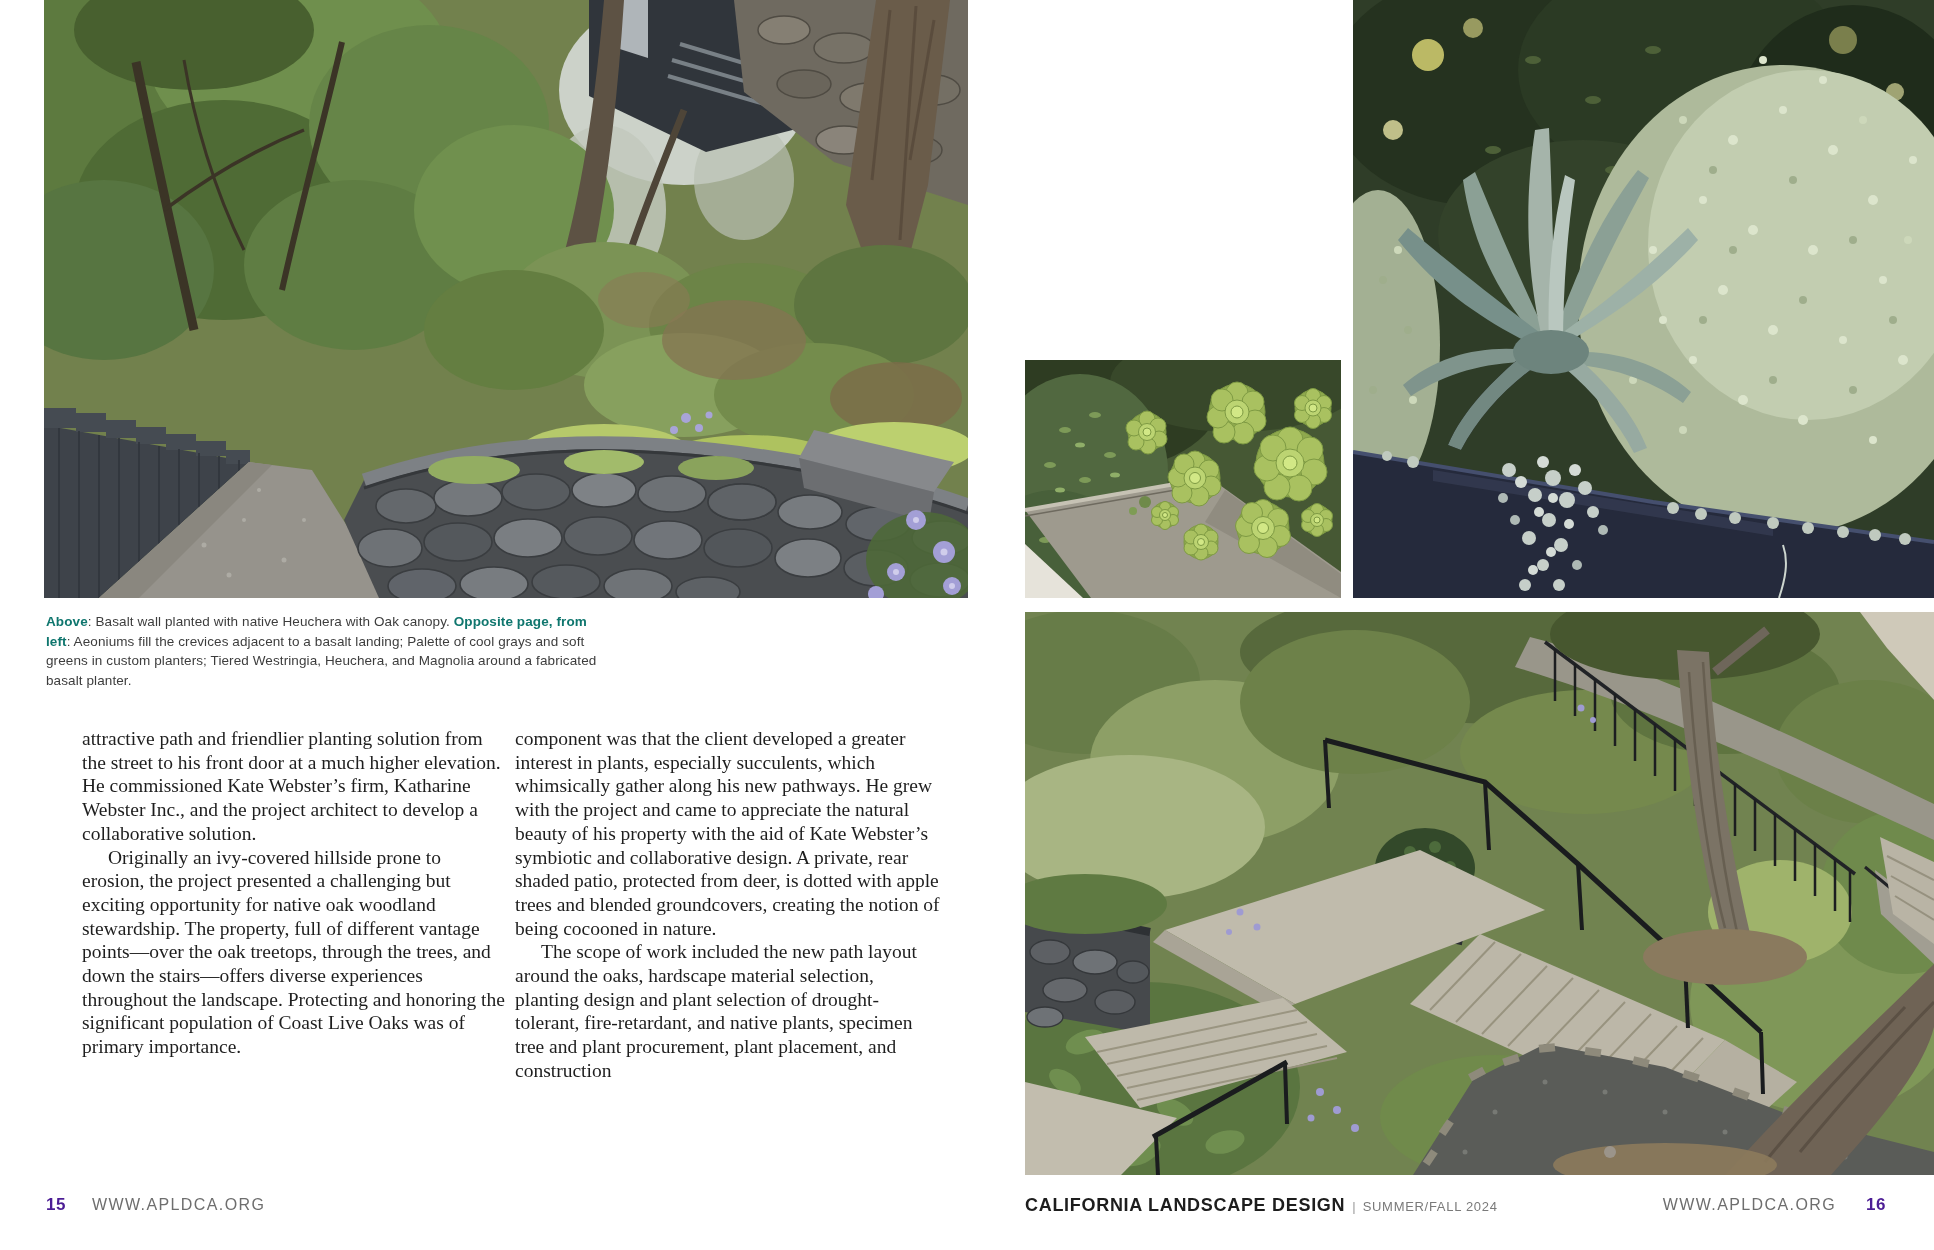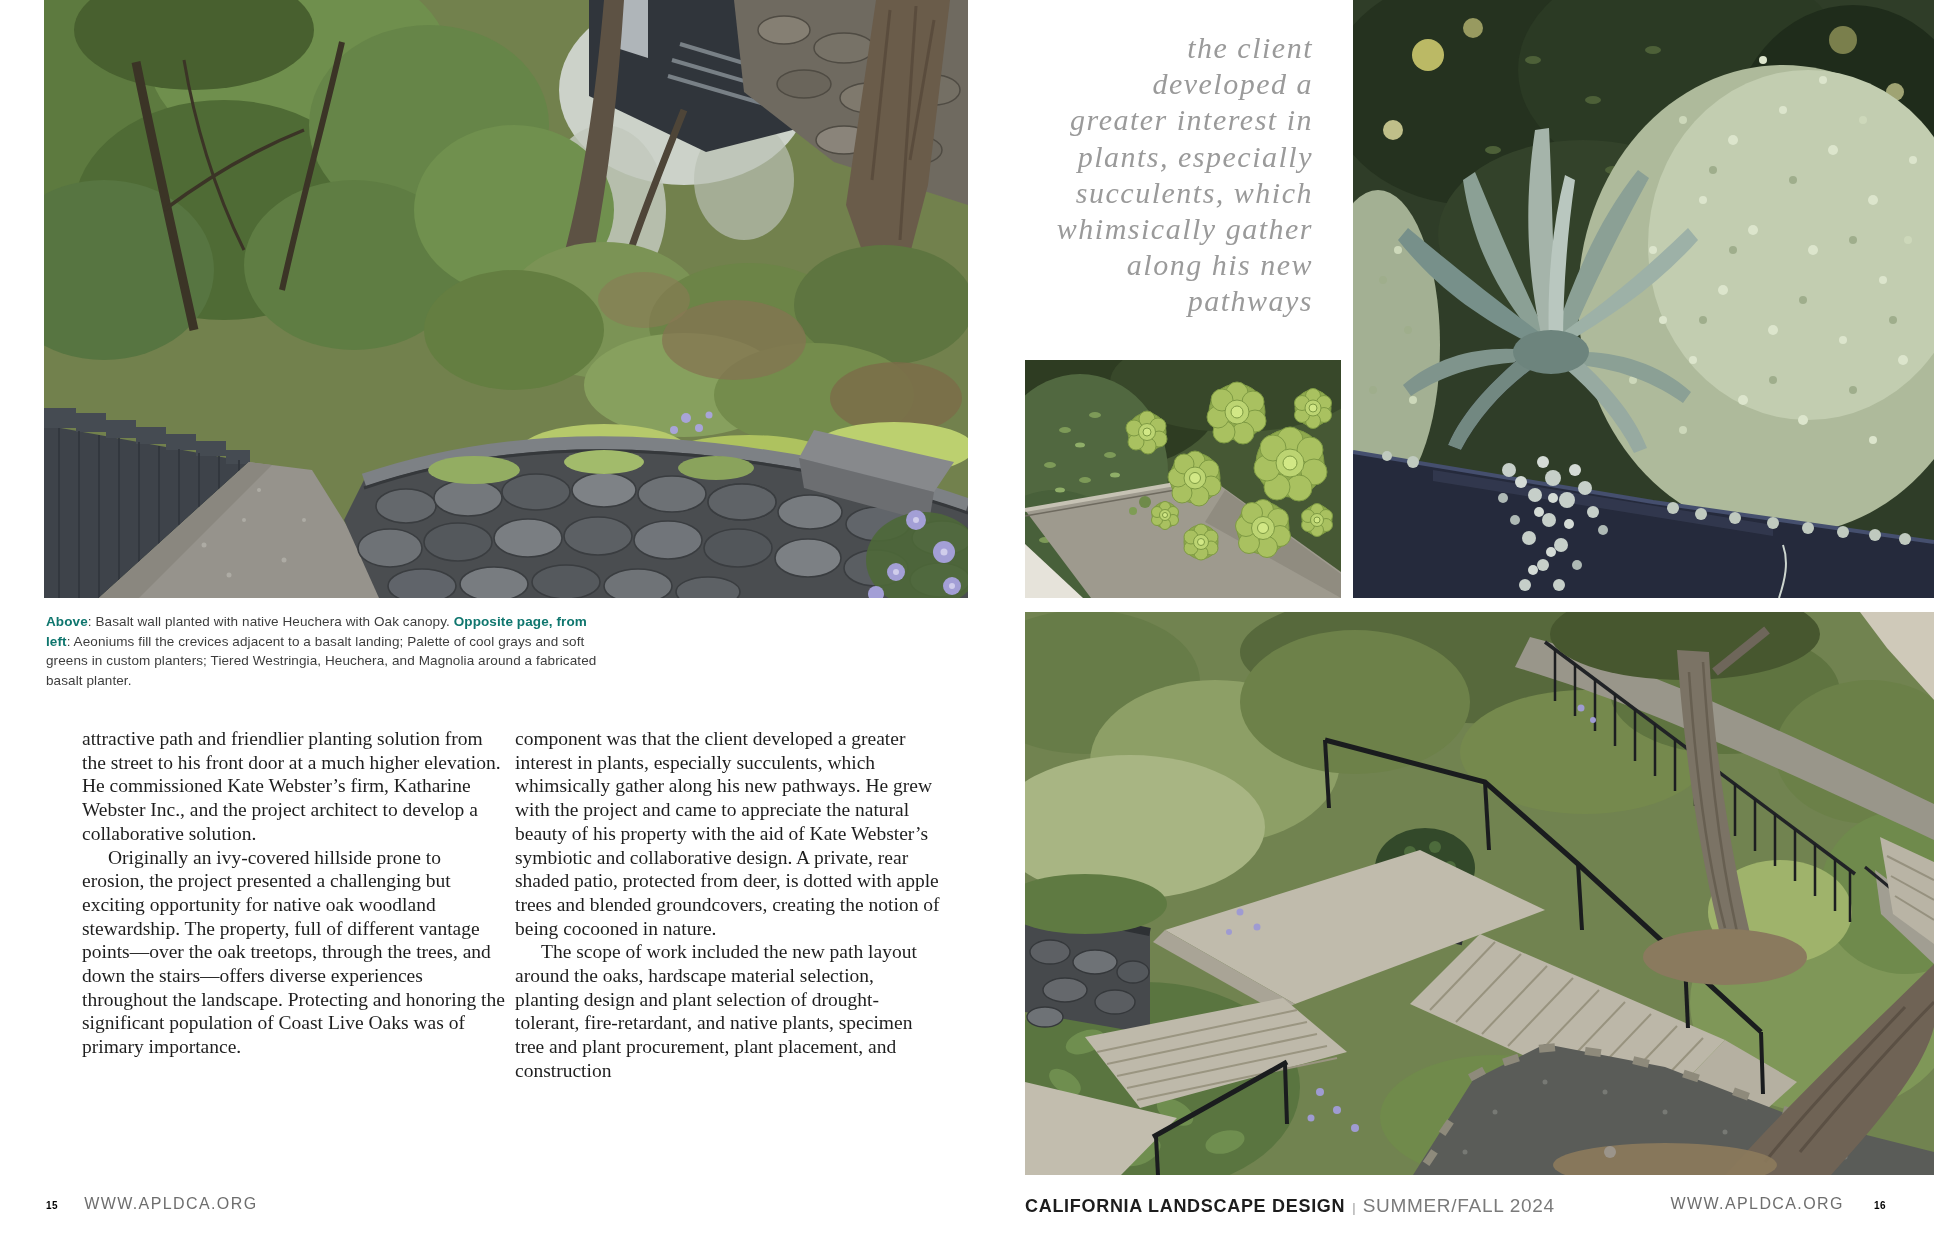--- a/index.html
+++ b/index.html
@@ -25,25 +25,25 @@
   .bodycol p{margin:0;}
   .bodycol p.indent{text-indent:26px;}
 
   .pullquote{position:absolute;left:1012px;top:30px;width:301px;text-align:right;
              font-family:"Liberation Serif",serif;font-style:italic;font-weight:400;
              font-size:30px;line-height:36.2px;letter-spacing:1.5px;color:#9a9a9a;}
 
   .footer-left{position:absolute;left:46px;top:1195px;display:flex;align-items:baseline;gap:26px;}
   .footer-center{position:absolute;left:1025px;top:1195px;display:flex;align-items:baseline;}
   .footer-right{position:absolute;right:48px;top:1195px;display:flex;align-items:baseline;gap:30px;}
-  .page-num{font-size:10px;font-weight:700;color:#000000;letter-spacing:.5px;}
+  .page-num{font-size:17px;font-weight:700;color:#4c1d95;letter-spacing:.5px;}
   .footer-url{font-size:16px;color:#6e6e6e;letter-spacing:1.4px;}
   .footer-title{font-size:18px;font-weight:700;color:#1d1d1d;letter-spacing:.7px;}
   .footer-sep{font-size:13px;color:#9a9a9a;margin:0 7px;}
-  .footer-issue{font-size:19px;color:#7a7a7a;letter-spacing:.7px;}
+  .footer-issue{font-size:13px;color:#7a7a7a;letter-spacing:.7px;}
 </style>
 </head>
 <body>
 
 <div class="spread">
 
   <figure class="photo photo-main" aria-label="Basalt wall planted with native Heuchera under Oak canopy">
     <svg viewBox="0 0 924 598" preserveAspectRatio="none">
       <rect width="924" height="598" fill="#72814d"></rect>
 
@@ -214,30 +214,20 @@
 
   <div class="bodycol col1">
     <p>attractive path and friendlier planting solution from the street to his front door at a much higher elevation. He commissioned Kate Webster’s firm, Katharine Webster Inc., and the project architect to develop a collaborative solution.</p>
     <p class="indent">Originally an ivy-covered hillside prone to erosion, the project presented a challenging but exciting opportunity for native oak woodland stewardship. The property, full of different vantage points—over the oak treetops, through the trees, and down the stairs—offers diverse experiences throughout the landscape. Protecting and honoring the significant population of Coast Live Oaks was of primary importance.</p>
   </div>
   <div class="bodycol col2">
     <p>component was that the client developed a greater interest in plants, especially succulents, which whimsically gather along his new pathways. He grew with the project and came to appreciate the natural beauty of his property with the aid of Kate Webster’s symbiotic and collaborative design. A private, rear shaded patio, protected from deer, is dotted with apple trees and blended groundcovers, creating the notion of being cocooned in nature.</p>
     <p class="indent">The scope of work included the new path layout around the oaks, hardscape material selection, planting design and plant selection of drought-tolerant, fire-retardant, and native plants, specimen tree and plant procurement, plant placement, and construction</p>
   </div>
 
-  <div class="pullquote">
-    <div>the client</div>
-    <div>developed a</div>
-    <div>greater interest in</div>
-    <div>plants, especially</div>
-    <div>succulents, which</div>
-    <div>whimsically gather</div>
-    <div>along his new</div>
-    <div>pathways</div>
-  </div>
 
   <figure class="photo photo-succulents" aria-label="Aeoniums fill the crevices adjacent to a basalt landing">
     <svg viewBox="0 0 316 238" preserveAspectRatio="none">
       <rect width="316" height="238" fill="#465834"></rect>
       <ellipse cx="70" cy="40" rx="125" ry="72" fill="#2e3c22"></ellipse>
       <ellipse cx="210" cy="22" rx="125" ry="50" fill="#38482a"></ellipse>
       <ellipse cx="55" cy="112" rx="88" ry="98" fill="#516840"></ellipse>
       <ellipse cx="30" cy="192" rx="72" ry="62" fill="#48603a"></ellipse>
       <g fill="#7d9a58">
         <ellipse cx="40" cy="70" rx="6" ry="3"></ellipse>

